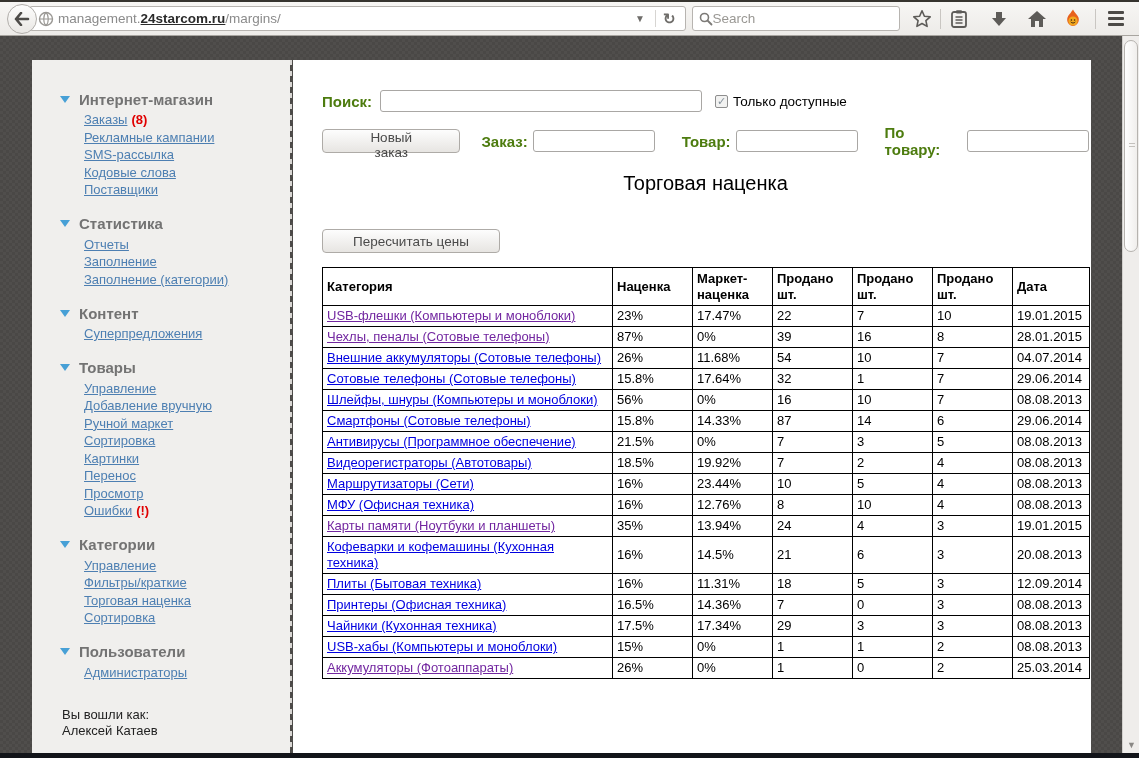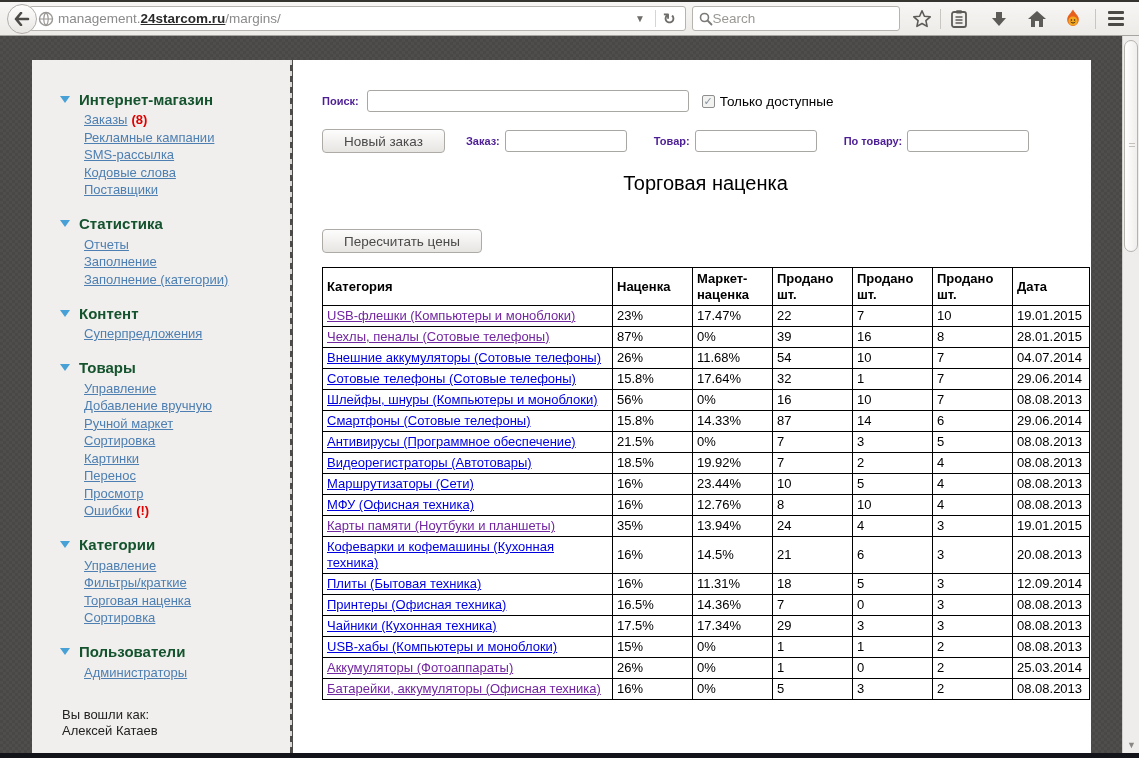--- a/index.html
+++ b/index.html
@@ -45,39 +45,39 @@
   .v-divider { position:absolute; left:290px; top:24px; width:2px; height:693px;
                background:repeating-linear-gradient(180deg,#d9d7d4 0 5px, transparent 5px 11px); }
   .content { position:absolute; left:293px; top:24px; width:798px; height:693px;
              background:#ffffff; overflow:hidden; padding:30px 2px 0 29px; }
 
   
   .side-section { padding-left:28px; margin-bottom:16px; }
   .side-head { display:flex; align-items:center; margin-bottom:3px; height:18px; }
   .tri { width:0; height:0; border-left:5px solid transparent; border-right:5px solid transparent;
          border-top:7px solid #47a0d6; margin-right:9px; flex:0 0 auto; }
-  .side-title { font-size:15px; font-weight:bold; color:#14532d; }
+  .side-title { font-size:15px; font-weight:bold; color:#737373; }
   .side-items { padding-left:24px; }
   .side-line { line-height:16.5px; }
   .side-link { font-size:13px; color:#4d7fb2; text-decoration:underline; cursor:pointer; }
   .badge { font-size:13px; font-weight:bold; color:#e00000; margin-left:4px; }
   .side-footer { padding-left:30px; margin-top:26px; font-size:13px; color:#222; line-height:16px; }
 
   
   .row1 { display:flex; align-items:center; height:22px; margin-bottom:17px; }
-  .lbl { font-size:11px; font-weight:bold; color:#4c1d95; }
+  .lbl { font-size:15px; font-weight:bold; color:#4d7c0f; }
   .txt-input { height:22px; border:1px solid #a9a7a4; border-radius:3px; background:#fff;
                font-family:"Liberation Sans", sans-serif; font-size:13px; padding:0 4px; outline:none; }
   .search-input { width:322px; margin-left:8px; }
   .chk { width:13px; height:13px; border:1px solid #8e8e8e; border-radius:2px; background:#f2f2f1;
          margin-left:13px; display:flex; align-items:center; justify-content:center;
          font-size:11px; color:#85929d; line-height:1; }
   .chk-label { font-size:13.5px; color:#000; margin-left:5px; }
   .row2 { display:flex; align-items:center; height:24px; }
-  .btn { height:24px; padding:0 21px; border:1px solid #aeaba7; border-radius:4px;
+  .btn { height:24px; padding:0 30px; border:1px solid #aeaba7; border-radius:4px;
          background:linear-gradient(#fdfdfd,#e7e5e2); color:#4a4a4a; font-size:13.5px;
          font-family:"Liberation Sans", sans-serif; cursor:pointer; }
   .small-input { width:122px; margin-left:5px; }
   .page-title { text-align:center; font-size:20px; color:#000; margin-top:19px; height:24px; font-weight:400; }
   .recalc-wrap { margin-top:33px; }
 
   
   table.margins { border-collapse:collapse; margin-top:14px; table-layout:fixed; width:767px; }
   table.margins th, table.margins td { border:1px solid #000; font-size:13px; padding:2px 4px;
                                        line-height:16px; text-align:left; vertical-align:middle;
@@ -463,29 +463,20 @@
             </tr>
             <tr>
               <td><a class="cat-link visited">Аккумуляторы (Фотоаппараты)</a></td>
               <td>26%</td>
               <td>0%</td>
               <td>1</td>
               <td>0</td>
               <td>2</td>
               <td>25.03.2014</td>
             </tr>
-            <tr>
-              <td><a class="cat-link visited">Батарейки, аккумуляторы (Офисная техника)</a></td>
-              <td>16%</td>
-              <td>0%</td>
-              <td>5</td>
-              <td>3</td>
-              <td>2</td>
-              <td>08.08.2013</td>
-            </tr>
           </tbody>
       </table>
     </div>
 
     <div class="scrollbar">
       <div class="scroll-thumb">
         <div class="scroll-grip"></div>
       </div>
       <div class="scroll-down">▼</div>
     </div>

